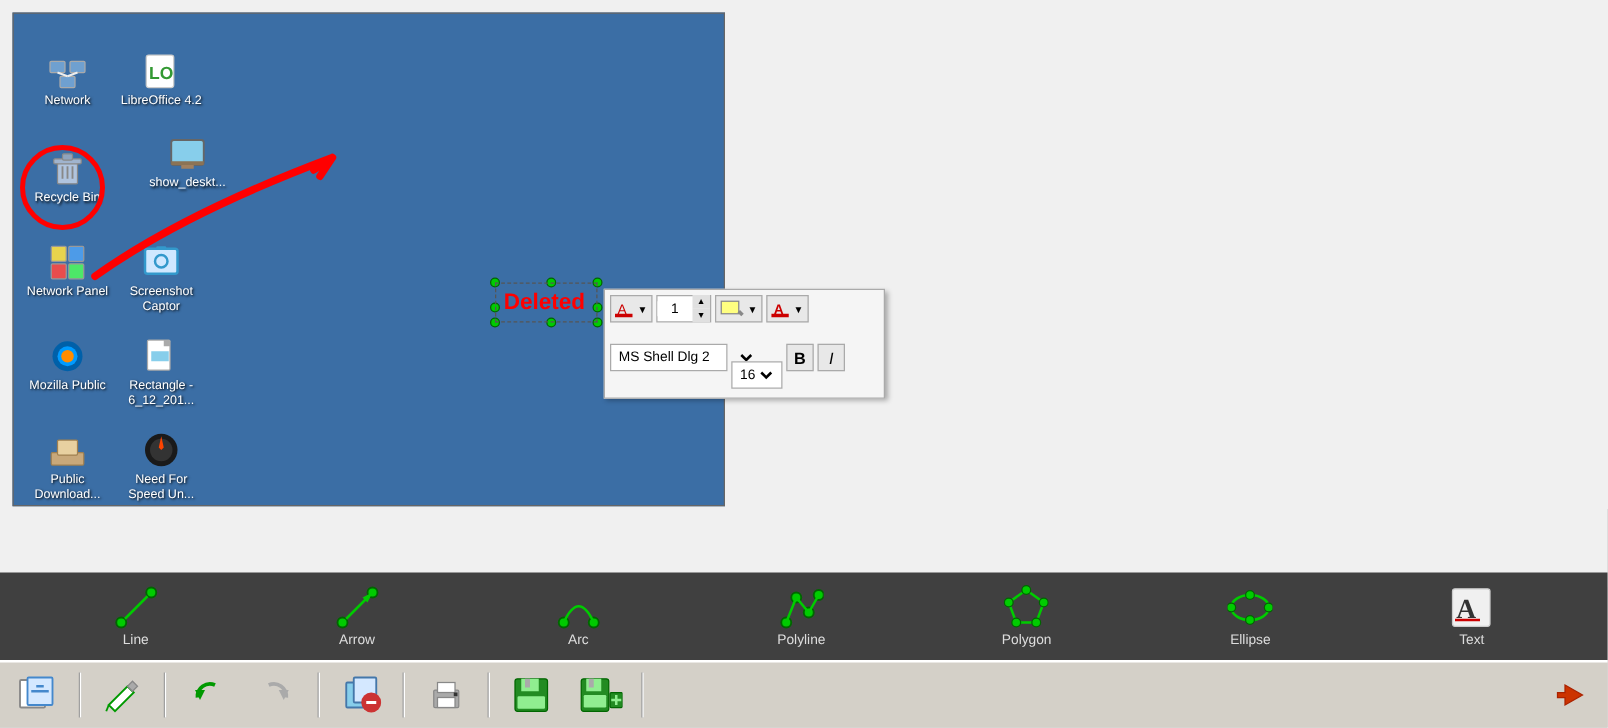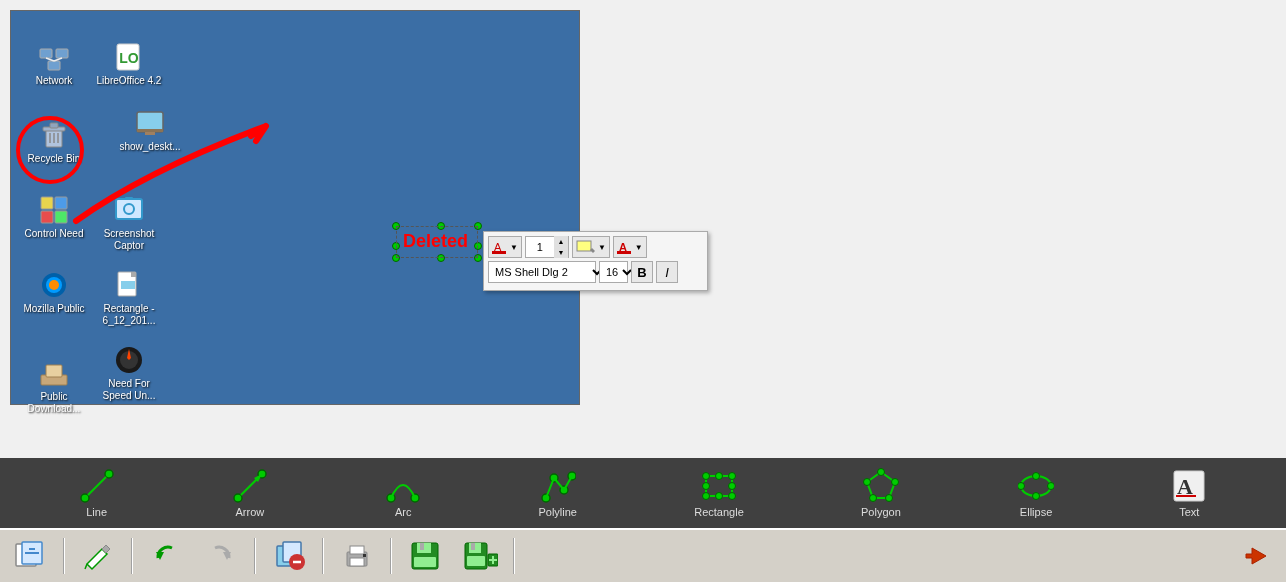--- a/index.html
+++ b/index.html
@@ -335,21 +335,21 @@
 
     <div class="desktop-icon" style="left:8px;top:183px;">
       <div class="icon-img">
         <svg width="32" height="32" viewBox="0 0 32 32">
             <rect x="3" y="3" width="12" height="12" rx="1" fill="#e8d44d" stroke="#999" stroke-width="1"></rect>
             <rect x="17" y="3" width="12" height="12" rx="1" fill="#4d9be8" stroke="#999" stroke-width="1"></rect>
             <rect x="3" y="17" width="12" height="12" rx="1" fill="#e84d4d" stroke="#999" stroke-width="1"></rect>
             <rect x="17" y="17" width="12" height="12" rx="1" fill="#4de868" stroke="#999" stroke-width="1"></rect>
           </svg>
       </div>
-      <div class="icon-label">Control Need</div>
+      <div class="icon-label">Network Panel</div>
     </div>
 
     <div class="desktop-icon" style="left:83px;top:183px;">
       <div class="icon-img">
         <svg width="32" height="32" viewBox="0 0 32 32">
             <rect x="3" y="5" width="26" height="20" rx="2" fill="#d0e8ff" stroke="#3399cc" stroke-width="2"></rect>
             <circle cx="16" cy="15" r="5" fill="none" stroke="#3399cc" stroke-width="2"></circle>
             <rect x="12" y="3" width="8" height="3" rx="1" fill="#3399cc"></rect>
           </svg>
       </div>
@@ -371,21 +371,21 @@
       <div class="icon-img">
         <svg width="32" height="32" viewBox="0 0 32 32">
             <rect x="5" y="3" width="18" height="24" rx="1" fill="#fff" stroke="#aaa" stroke-width="1"></rect>
             <polyline points="18,3 23,3 23,8 18,8 18,3" fill="#aaa" stroke="none"></polyline>
             <rect x="8" y="12" width="14" height="8" fill="#87ceeb"></rect>
           </svg>
       </div>
       <div class="icon-label">Rectangle - 6_12_201...</div>
     </div>
 
-    <div class="desktop-icon" style="left:8px;top:346px;">
+    <div class="desktop-icon" style="left:8px;top:333px;">
       <div class="icon-img">
         <svg width="32" height="32" viewBox="0 0 32 32">
             <rect x="3" y="18" width="26" height="10" rx="1" fill="#c8a87a" stroke="#a08050" stroke-width="1"></rect>
             <rect x="8" y="8" width="16" height="12" rx="1" fill="#e8d0a0" stroke="#a08050" stroke-width="1"></rect>
           </svg>
       </div>
       <div class="icon-label">Public Download...</div>
     </div>
 
     <div class="desktop-icon" style="left:83px;top:333px;justify-content:center;">
@@ -448,28 +448,28 @@
         <div class="color-btn">
           <svg width="16" height="14" viewBox="0 0 16 14">
               <text x="2" y="11" font-size="11" fill="#cc0000" font-weight="bold">A</text>
               <rect x="0" y="11" width="14" height="3" fill="#cc0000"></rect>
             </svg>
           <span class="dropdown-arrow">▼</span>
         </div>
       </div>
 
       <div class="toolbar-row">
-        <div class="toolbar-dropdown" style="width:108px;">
+        <div class="toolbar-dropdown" style="width:94px;">
           <select>
             <option>MS Shell Dlg 2</option>
             <option>Arial</option>
             <option>Times New Roman</option>
           </select>
         </div>
-        <div class="toolbar-dropdown" style="width:29px;">
+        <div class="toolbar-dropdown" style="width:41px;margin-top:28px;">
           <select>
             <option>16</option>
             <option>8</option>
             <option>10</option>
             <option>12</option>
             <option>14</option>
             <option>18</option>
             <option>20</option>
             <option>24</option>
           </select>
@@ -525,36 +525,20 @@
         <circle cx="6" cy="30" r="4" fill="#00cc00" stroke="#006600" stroke-width="1.5"></circle>
         <circle cx="14" cy="10" r="4" fill="#00cc00" stroke="#006600" stroke-width="1.5"></circle>
         <circle cx="24" cy="22" r="4" fill="#00cc00" stroke="#006600" stroke-width="1.5"></circle>
         <circle cx="32" cy="8" r="4" fill="#00cc00" stroke="#006600" stroke-width="1.5"></circle>
         <polyline points="6,30 14,10 24,22 32,8" stroke="#00cc00" stroke-width="2" fill="none"></polyline>
       </svg>
     </div>
     <div class="tool-label">Polyline</div>
   </div>
 
-  <div class="tool-item">
-    <div class="tool-icon">
-      <svg width="36" height="36" viewBox="0 0 36 36">
-        <rect x="5" y="8" width="26" height="20" fill="none" stroke="#00cc00" stroke-width="2"></rect>
-        <circle cx="5" cy="8" r="3.5" fill="#00cc00" stroke="#006600" stroke-width="1"></circle>
-        <circle cx="31" cy="8" r="3.5" fill="#00cc00" stroke="#006600" stroke-width="1"></circle>
-        <circle cx="5" cy="28" r="3.5" fill="#00cc00" stroke="#006600" stroke-width="1"></circle>
-        <circle cx="31" cy="28" r="3.5" fill="#00cc00" stroke="#006600" stroke-width="1"></circle>
-        <circle cx="18" cy="8" r="3.5" fill="#00cc00" stroke="#006600" stroke-width="1"></circle>
-        <circle cx="18" cy="28" r="3.5" fill="#00cc00" stroke="#006600" stroke-width="1"></circle>
-        <circle cx="5" cy="18" r="3.5" fill="#00cc00" stroke="#006600" stroke-width="1"></circle>
-        <circle cx="31" cy="18" r="3.5" fill="#00cc00" stroke="#006600" stroke-width="1"></circle>
-      </svg>
-    </div>
-    <div class="tool-label">Rectangle</div>
-  </div>
 
   <div class="tool-item">
     <div class="tool-icon">
       <svg width="36" height="36" viewBox="0 0 36 36">
         <polygon points="18,4 32,14 26,30 10,30 4,14" fill="none" stroke="#00cc00" stroke-width="2"></polygon>
         <circle cx="18" cy="4" r="3.5" fill="#00cc00" stroke="#006600" stroke-width="1"></circle>
         <circle cx="32" cy="14" r="3.5" fill="#00cc00" stroke="#006600" stroke-width="1"></circle>
         <circle cx="26" cy="30" r="3.5" fill="#00cc00" stroke="#006600" stroke-width="1"></circle>
         <circle cx="10" cy="30" r="3.5" fill="#00cc00" stroke="#006600" stroke-width="1"></circle>
         <circle cx="4" cy="14" r="3.5" fill="#00cc00" stroke="#006600" stroke-width="1"></circle>

